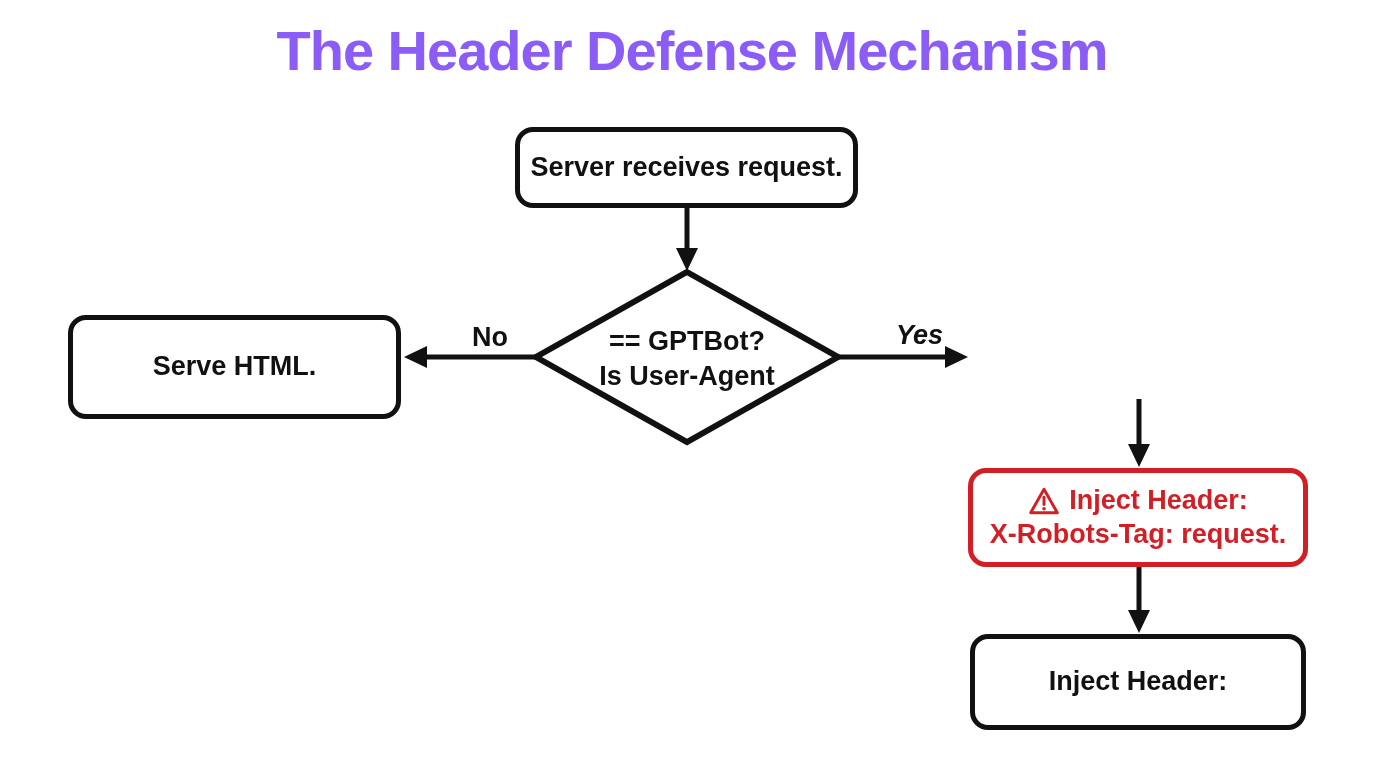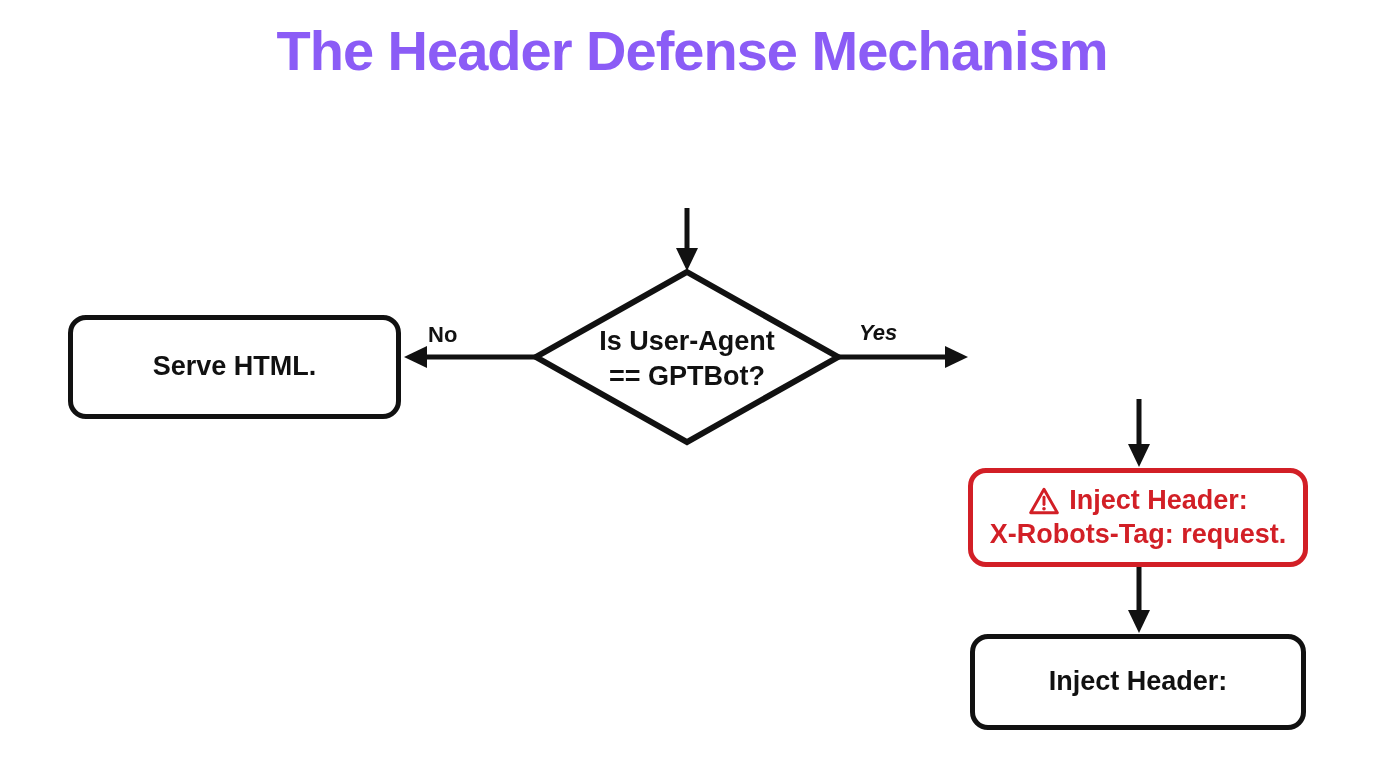--- a/index.html
+++ b/index.html
@@ -41,21 +41,21 @@
     left:968px;top:468px;width:340px;height:99px;
     border-color:var(--danger);color:var(--danger);
   }
   .node-inject-vary{left:970px;top:634px;width:336px;height:96px;}
   .decision-label{
     position:absolute;left:567px;top:324px;width:240px;
     text-align:center;font-size:27px;font-weight:700;line-height:1.3;
   }
   .edge-label{
     position:absolute;
-    font-size:22px;font-weight:700;text-align:left;
+    font-size:27px;font-weight:700;text-align:right;
   }
   .edge-label-no{left:428px;top:322px;width:80px;}
   .edge-label-yes{left:859px;top:320px;width:84px;font-style:italic;}
   .line-row{display:flex;align-items:center;justify-content:center;gap:9px;}
   .warn-svg{display:block;}
 </style>
 </head>
 <body>
 
 <div class="canvas">
@@ -85,24 +85,27 @@
       <line x1="1139" y1="399" x2="1139" y2="446" stroke="#111111" stroke-width="5"></line>
       <polygon points="1139,467 1128,444 1150,444" fill="#111111"></polygon>
     </g>
 
     <g>
       <line x1="1139" y1="567" x2="1139" y2="612" stroke="#111111" stroke-width="5"></line>
       <polygon points="1139,633 1128,610 1150,610" fill="#111111"></polygon>
     </g>
   </svg>
 
+  <div class="node node-start">
+    <span>Server receives request.</span>
+  </div>
 
   <div class="decision-label">
+    <div>== GPTBot?</div>
     <div>Is User-Agent</div>
-    <div>== GPTBot?</div>
   </div>
 
   <div class="edge-label edge-label-no">No</div>
   <div class="edge-label edge-label-yes">Yes</div>
 
   <div class="node node-serve-html">
     <span>Serve HTML.</span>
   </div>
 
 

